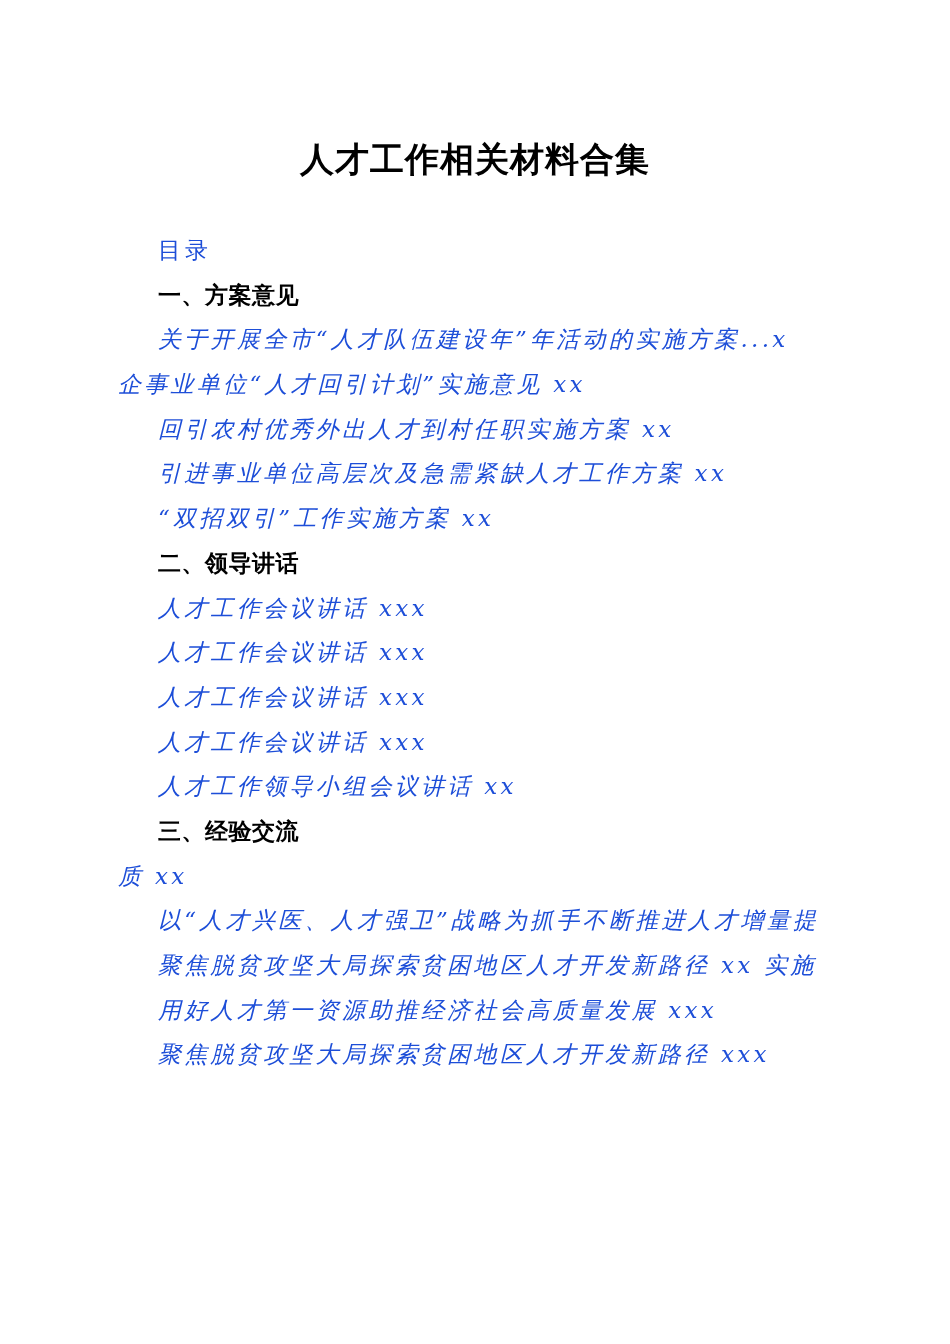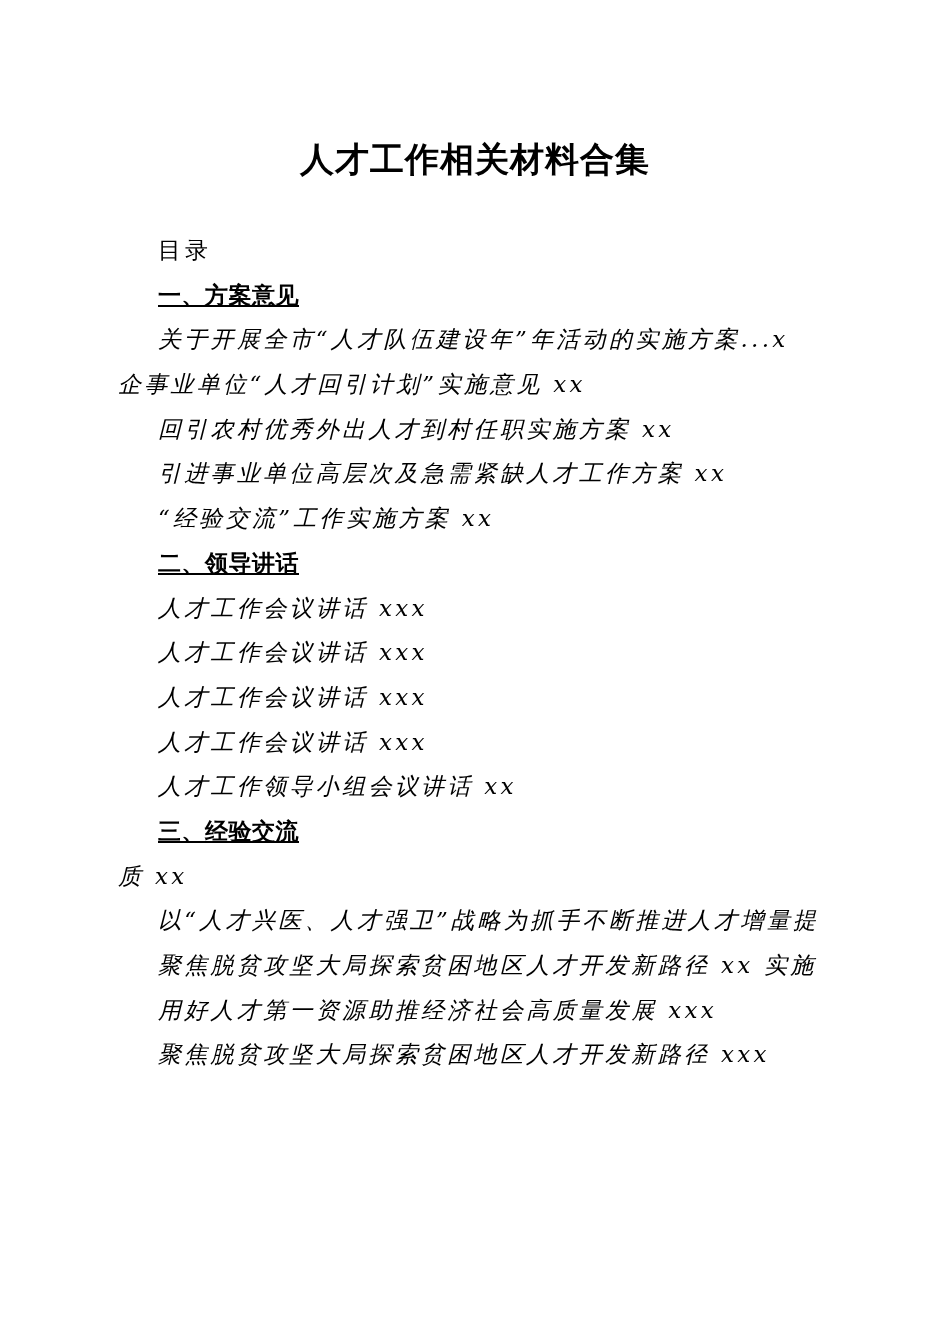--- a/index.html
+++ b/index.html
@@ -41,32 +41,31 @@
       left: 118px;
       width: 712px;
     }
     .line {
       font-family: "DejaVu Serif", "Liberation Serif", serif;
       font-size: 23px;
       line-height: 44.7px;
       height: 44.7px;
       white-space: nowrap;
       letter-spacing: 3.3px;
-      color: #000000;
+      color: #1d4ed8;
     }
     .indent {
       padding-left: 40px;
     }
     .heading {
       font-family: "DejaVu Sans", "Liberation Sans", sans-serif;
       font-weight: bold;
       font-size: 23px;
       letter-spacing: 0.5px;
       color: #000000;
-      text-decoration: underline;
     }
     .toc-label {
       letter-spacing: 4px;
     }
     .entry {
       display: block;
       font-style: italic;
     }
   </style>
 </head>
@@ -83,21 +82,21 @@
       <div class="line indent">关于开展全市“人才队伍建设年”年活动的实施方案...x</div>
       <div class="line">企事业单位“人才回引计划”实施意见 xx</div>
     </div>
     <div class="entry">
       <div class="line indent">回引农村优秀外出人才到村任职实施方案 xx</div>
     </div>
     <div class="entry">
       <div class="line indent">引进事业单位高层次及急需紧缺人才工作方案 xx</div>
     </div>
     <div class="entry">
-      <div class="line indent">“经验交流”工作实施方案 xx</div>
+      <div class="line indent">“双招双引”工作实施方案 xx</div>
     </div>
 
     <div class="line indent heading">二、领导讲话</div>
     <div class="entry">
       <div class="line indent">人才工作会议讲话 xxx</div>
     </div>
     <div class="entry">
       <div class="line indent">人才工作会议讲话 xxx</div>
     </div>
     <div class="entry">

